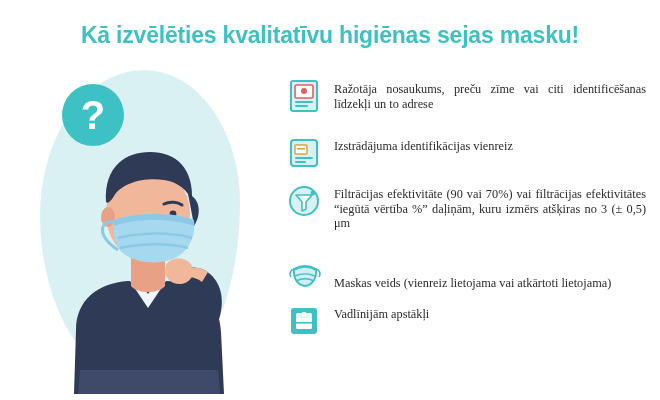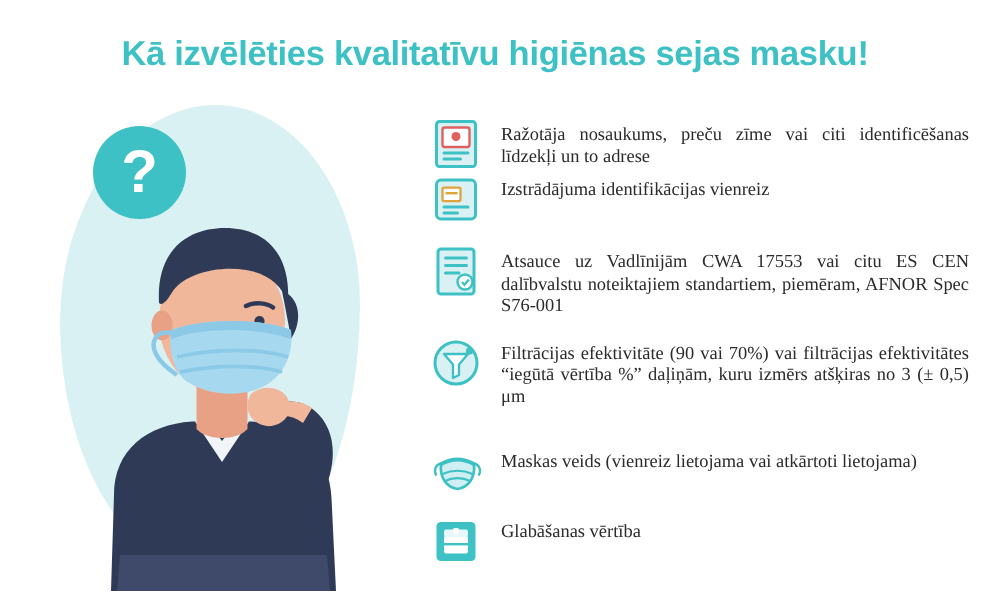--- a/index.html
+++ b/index.html
@@ -91,25 +91,25 @@
   .row .txt {
     flex: 1 1 auto;
     font-family: "Liberation Serif", serif;
     font-size: 12.3px;
     line-height: 14.5px;
     color: #2b2b2b;
     text-align: justify;
     text-justify: inter-word;
     hyphens: manual;
   }
-  .r1 { margin-bottom: 6px; }
+  .r1 { margin-bottom: 26px; }
   .r2 { margin-bottom: 17px; }
   .r3 { margin-bottom: 17px; }
   .r4 { margin-bottom: 29px; }
-  .r5 { margin-bottom: 16px; }
+  .r5 { margin-bottom: 16px; align-items: flex-end; }
   .r6 { margin-bottom: 0; }
 </style>
 </head>
 <body>
 
 <div class="poster">
 
   <div class="title">Kā izvēlēties kvalitatīvu higiēnas sejas masku!</div>
 
   <div class="illustration">
@@ -168,31 +168,20 @@
       <svg class="ico" viewBox="0 0 34 34" xmlns="http://www.w3.org/2000/svg">
         <rect x="3" y="4" width="26" height="26" rx="3" fill="#d9f1f3" stroke="#3ec1c4" stroke-width="2"></rect>
         <rect x="7" y="9" width="12" height="9" rx="1" fill="#ffffff" stroke="#e0a23c" stroke-width="1.5"></rect>
         <rect x="9" y="12" width="8" height="1.6" fill="#e0a23c"></rect>
         <rect x="7" y="21" width="18" height="2" rx="1" fill="#3ec1c4"></rect>
         <rect x="7" y="25" width="11" height="2" rx="1" fill="#3ec1c4"></rect>
       </svg>
       <div class="txt">Izstrādājuma identifikācijas vienreiz</div>
     </div>
 
-    <div class="row r3">
-      <svg class="ico" viewBox="0 0 34 34" xmlns="http://www.w3.org/2000/svg">
-        <rect x="4" y="2" width="24" height="30" rx="2" fill="#d9f1f3" stroke="#3ec1c4" stroke-width="2"></rect>
-        <rect x="8" y="7" width="16" height="2" rx="1" fill="#3ec1c4"></rect>
-        <rect x="8" y="12" width="16" height="2" rx="1" fill="#3ec1c4"></rect>
-        <rect x="8" y="17" width="11" height="2" rx="1" fill="#3ec1c4"></rect>
-        <circle cx="22" cy="24" r="5" fill="#ffffff" stroke="#3ec1c4" stroke-width="1.6"></circle>
-        <path d="M20 24 l1.6 1.8 l3-3.4" stroke="#3ec1c4" stroke-width="1.6" fill="none"></path>
-      </svg>
-      <div class="txt">Atsauce uz Vadlīnijām CWA 17553 vai citu ES CEN dalībvalstu noteiktajiem standartiem, piemēram, AFNOR Spec S76-001</div>
-    </div>
 
     <div class="row r4">
       <svg class="ico" viewBox="0 0 34 34" xmlns="http://www.w3.org/2000/svg">
         <circle cx="16" cy="17" r="14" fill="#d9f1f3" stroke="#3ec1c4" stroke-width="2"></circle>
         <path d="M8 11 h16 l-6 7 v7 l-4 2 v-9 z" fill="#ffffff" stroke="#3ec1c4" stroke-width="1.6" stroke-linejoin="round"></path>
         <circle cx="25" cy="9" r="2.4" fill="#3ec1c4"></circle>
       </svg>
       <div class="txt">Filtrācijas efektivitāte (90 vai 70%) vai filtrācijas efektivitātes “iegūtā vērtība %” daļiņām, kuru izmērs atšķiras no 3 (± 0,5) μm</div>
     </div>
 
@@ -209,17 +198,17 @@
     </div>
 
     <div class="row r6">
       <svg class="ico" viewBox="0 0 34 34" xmlns="http://www.w3.org/2000/svg">
         <rect x="3" y="4" width="26" height="26" rx="3" fill="#3ec1c4"></rect>
         <rect x="8" y="13" width="16" height="12" rx="1.5" fill="#ffffff"></rect>
         <rect x="8" y="9" width="16" height="5" rx="1.5" fill="#e8f7f8"></rect>
         <rect x="14" y="8" width="4" height="4" rx="1" fill="#ffffff"></rect>
         <rect x="8" y="18" width="16" height="1.6" fill="#3ec1c4"></rect>
       </svg>
-      <div class="txt">Glabāšanas vērtība</div>
+      <div class="txt">Vadlīnijām apstākļi</div>
     </div>
 
   </div>
 </div>
 
 </body></html>

